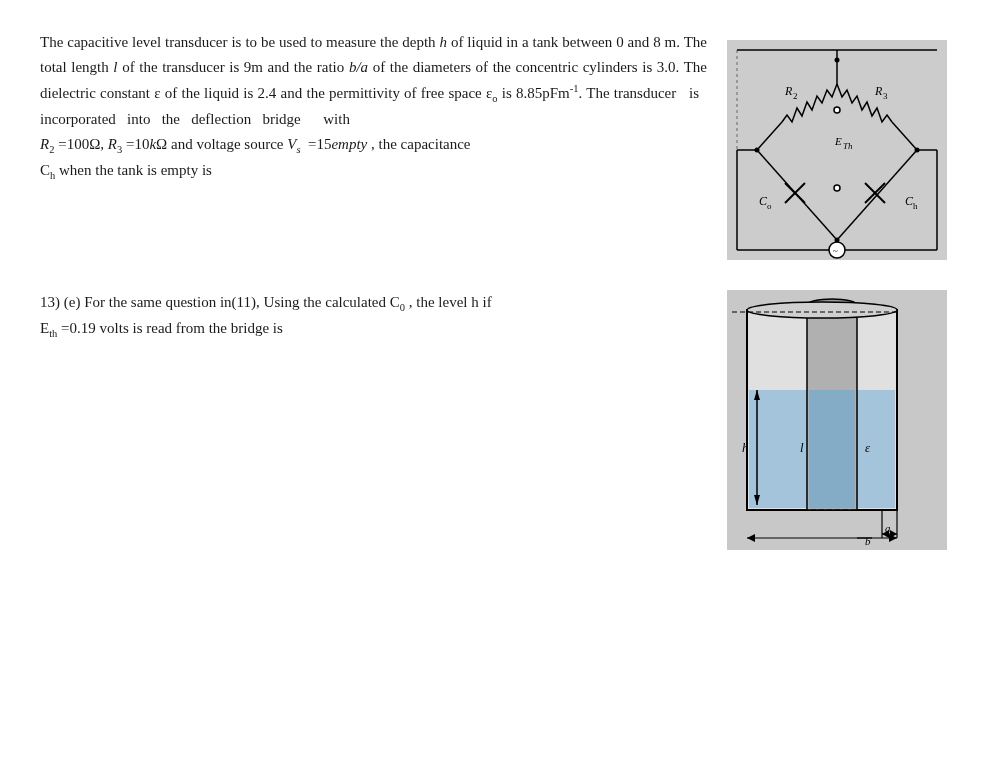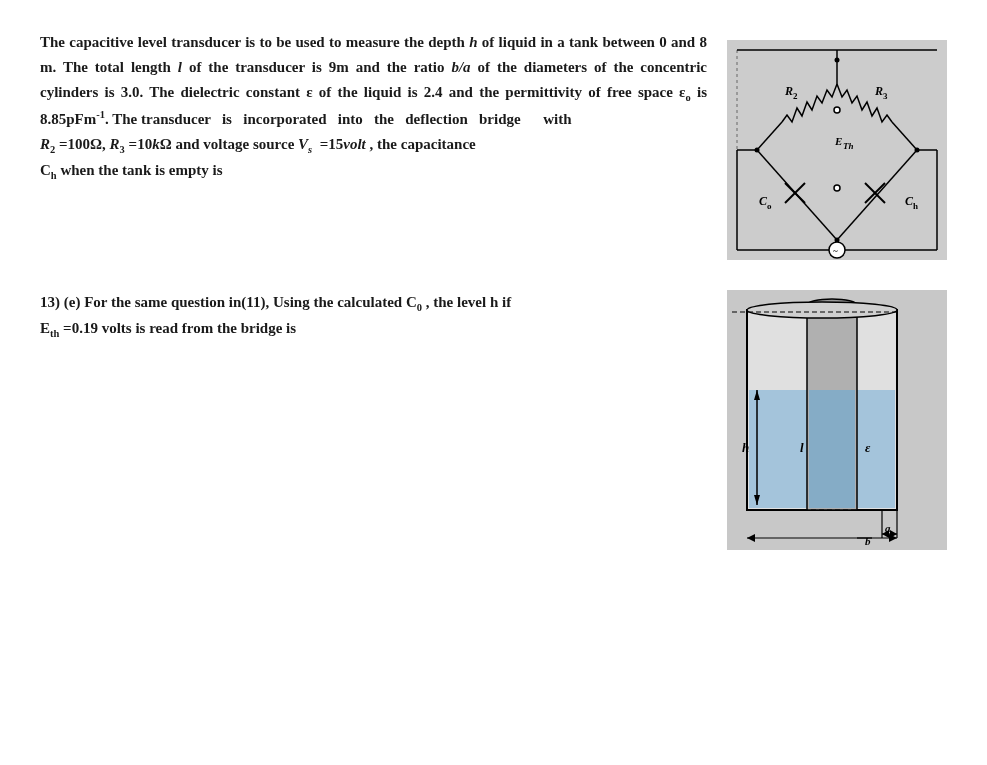--- a/index.html
+++ b/index.html
@@ -12,21 +12,20 @@
       overflow: hidden;
       position: relative;
     }
 
     .page {
       width: 987px;
       height: 765px;
       background: #ffffff;
       padding: 30px 40px;
       position: relative;
-      font-weight: bold;
     }
 
     .top-section {
       display: flex;
       gap: 20px;
       margin-bottom: 30px;
     }
 
     .text-content {
       flex: 1;
@@ -88,21 +87,21 @@
   <div class="top-section">
 
     <div class="text-content">
       <p>
         The capacitive level transducer is to be used to measure the depth <em>h</em> of liquid in a tank
         between 0 and 8 m. The total length <em>l</em> of the transducer is 9m and the ratio <em>b/a</em> of the
         diameters of the concentric cylinders is 3.0. The dielectric constant ε of
         the liquid is 2.4 and the permittivity of free space ε<sub>o</sub> is 8.85pFm<sup>-1</sup>. The
         transducer &nbsp; is &nbsp; incorporated &nbsp; into &nbsp; the &nbsp; deflection &nbsp; bridge &nbsp;&nbsp;&nbsp;&nbsp; with
         <br>
-        <em>R</em><sub>2</sub> =100Ω, <em>R</em><sub>3</sub> =10<em>k</em>Ω and voltage source <em>V</em><sub><em>s</em></sub> &nbsp;=15<em>volt</em> , the capacitance
+        <em>R</em><sub>2</sub> =100Ω, <em>R</em><sub>3</sub> =10<em>k</em>Ω and voltage source <em>V</em><sub><em>s</em></sub> &nbsp;=15<em>empty</em> , the capacitance
         <br>
         C<sub>h</sub> when the tank is empty is
       </p>
     </div>
 
     <div class="diagram-box">
       <svg class="bridge-svg" viewBox="0 0 220 220" xmlns="http://www.w3.org/2000/svg">
 
         <rect width="220" height="220" fill="#cccccc"></rect>
 

